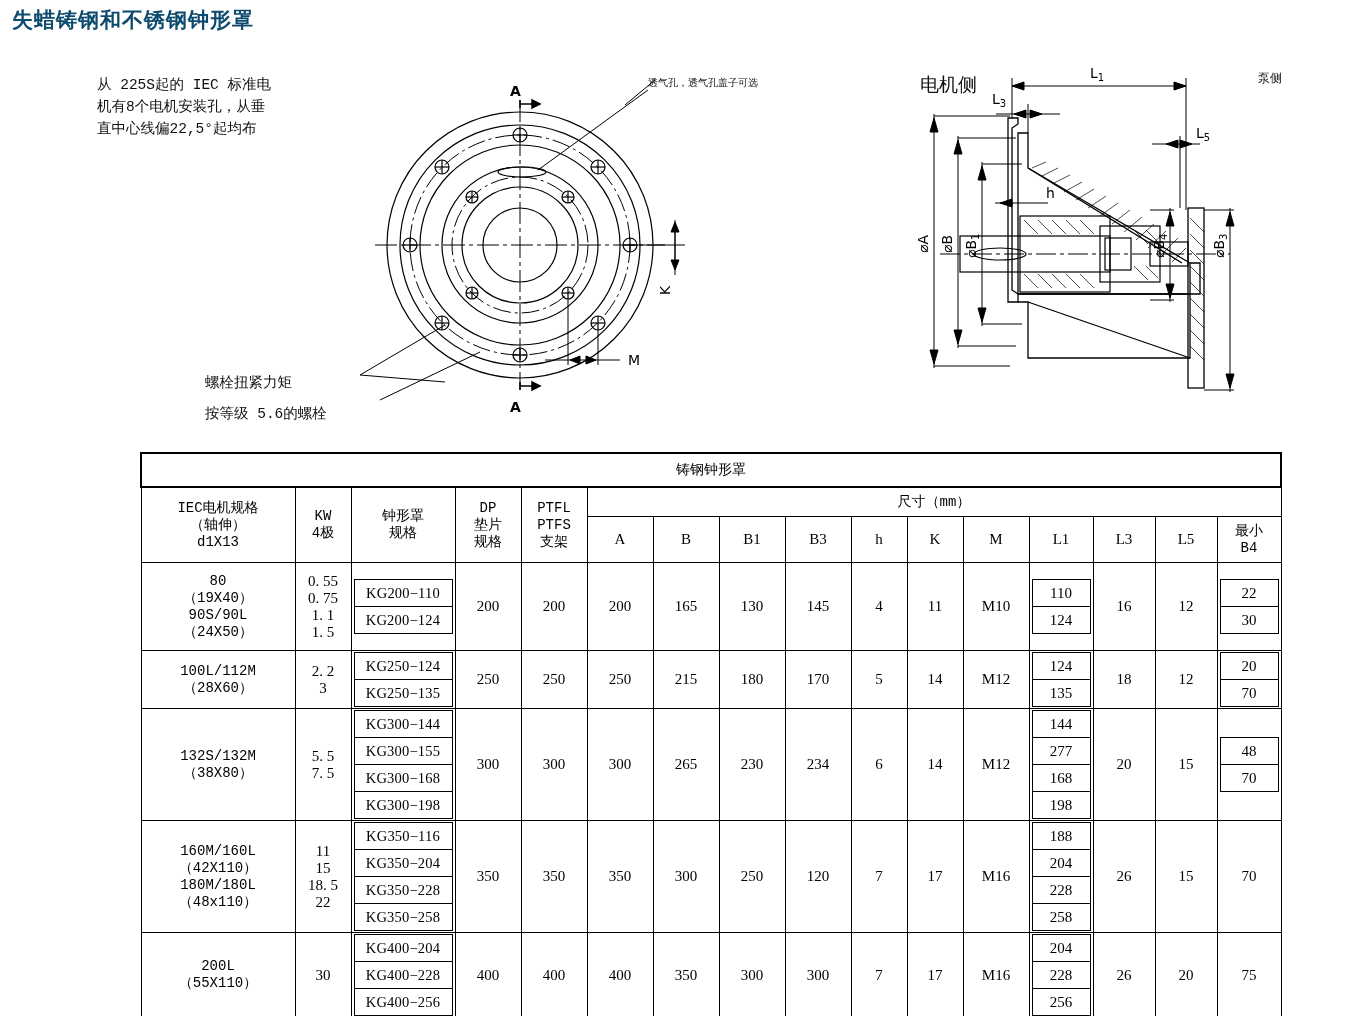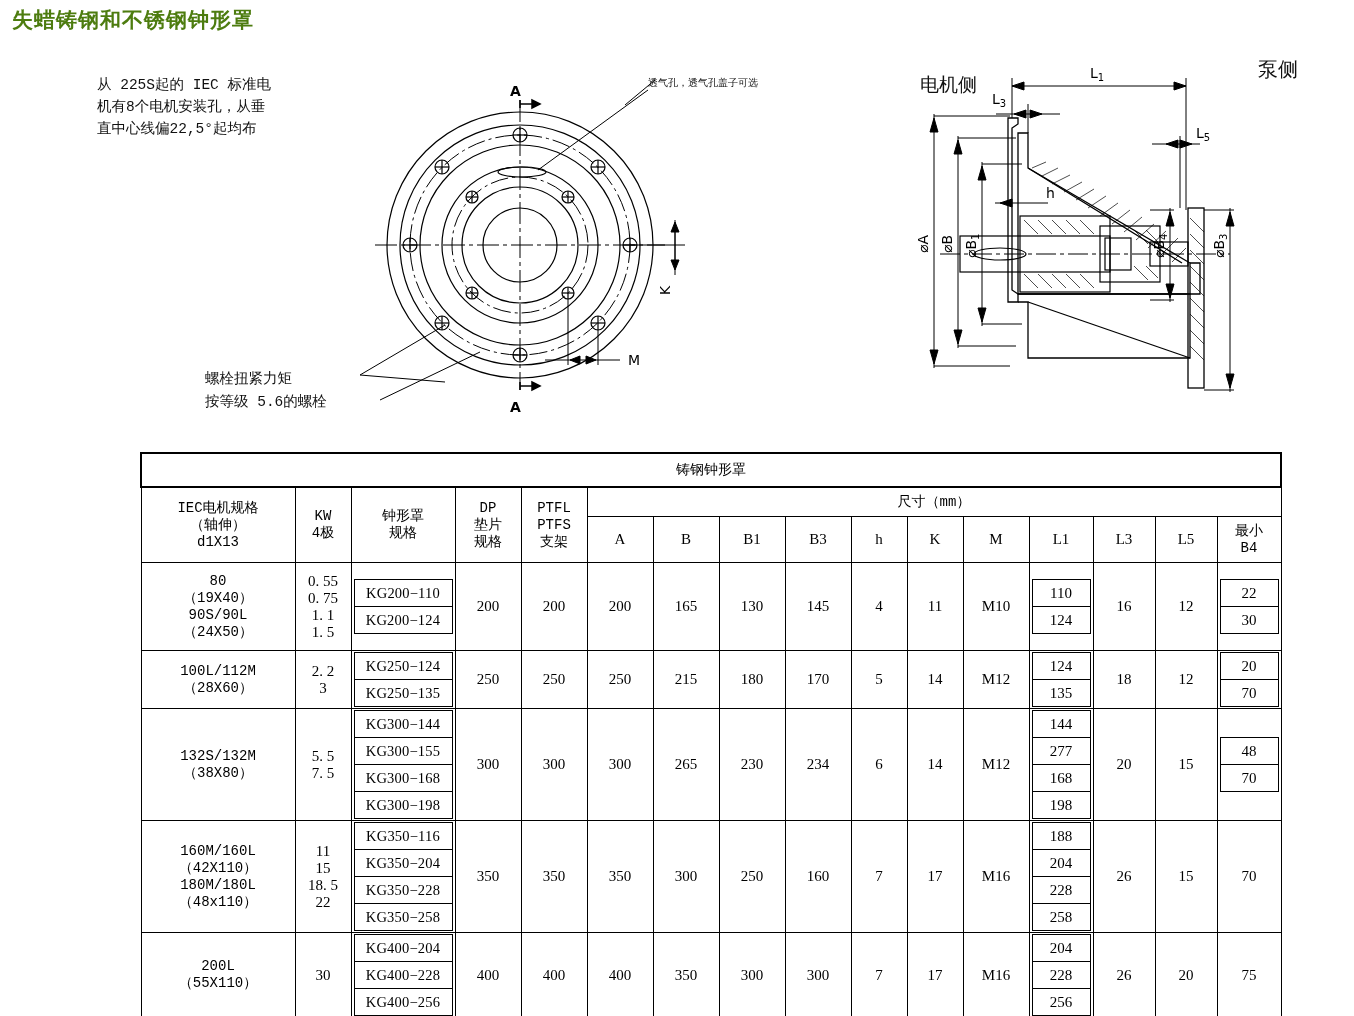--- a/index.html
+++ b/index.html
@@ -9,34 +9,34 @@
     font-family:"Liberation Serif", serif;
     color:#000;
     position:relative;
     overflow:hidden;
   }
   
   .page-title{
     position:absolute;left:12px;top:6px;
     font-family:"DejaVu Sans", sans-serif;
     font-weight:bold;font-size:21px;letter-spacing:1px;
-    color:#4d7c0f;
+    color:#0c4a6e;
   }
   
   .note{
     position:absolute;
     font-family:Liberation Mono, monospace;
     font-size:14.5px;line-height:22px;color:#111;
     white-space:pre-line;
   }
   #note-iec{left:97px;top:74px;width:175px;}
   #note-vent{left:648px;top:73px;font-size:10px;}
-  #note-bolt{left:205px;top:368px;line-height:23px;}
+  #note-bolt{left:205px;top:368px;line-height:31px;}
   #lbl-motor-side{left:920px;top:75px;font-size:19px;}
-  #lbl-pump-side{left:1258px;top:60px;font-size:20px;}
+  #lbl-pump-side{left:1258px;top:68px;font-size:12px;}
 
   
   .draw{position:absolute;}
   #front-view{left:370px;top:60px;}
   #section-view{left:900px;top:58px;}
   .lead{position:absolute;}
 
   
   #spec-table{
     position:absolute;left:140px;top:452px;
@@ -446,21 +446,21 @@
         <td>11
 15
 18. 5
 22</td>
         <td class="sub"><table><tbody><tr><td class="kgcell">KG350−116</td></tr><tr><td class="kgcell">KG350−204</td></tr><tr><td class="kgcell">KG350−228</td></tr><tr><td class="kgcell">KG350−258</td></tr></tbody></table></td>
         <td>350</td>
         <td>350</td>
         <td>350</td>
         <td>300</td>
         <td>250</td>
-        <td>160</td>
+        <td>120</td>
         <td>7</td>
         <td>17</td>
         <td>M16</td>
         <td class="sub"><table><tbody><tr><td>188</td></tr><tr><td>204</td></tr><tr><td>228</td></tr><tr><td>258</td></tr></tbody></table></td>
         <td>26</td>
         <td>15</td>
         <td>70</td>
       </tr>
       <tr style="height: 76px;">
         <td class="cn">200L

